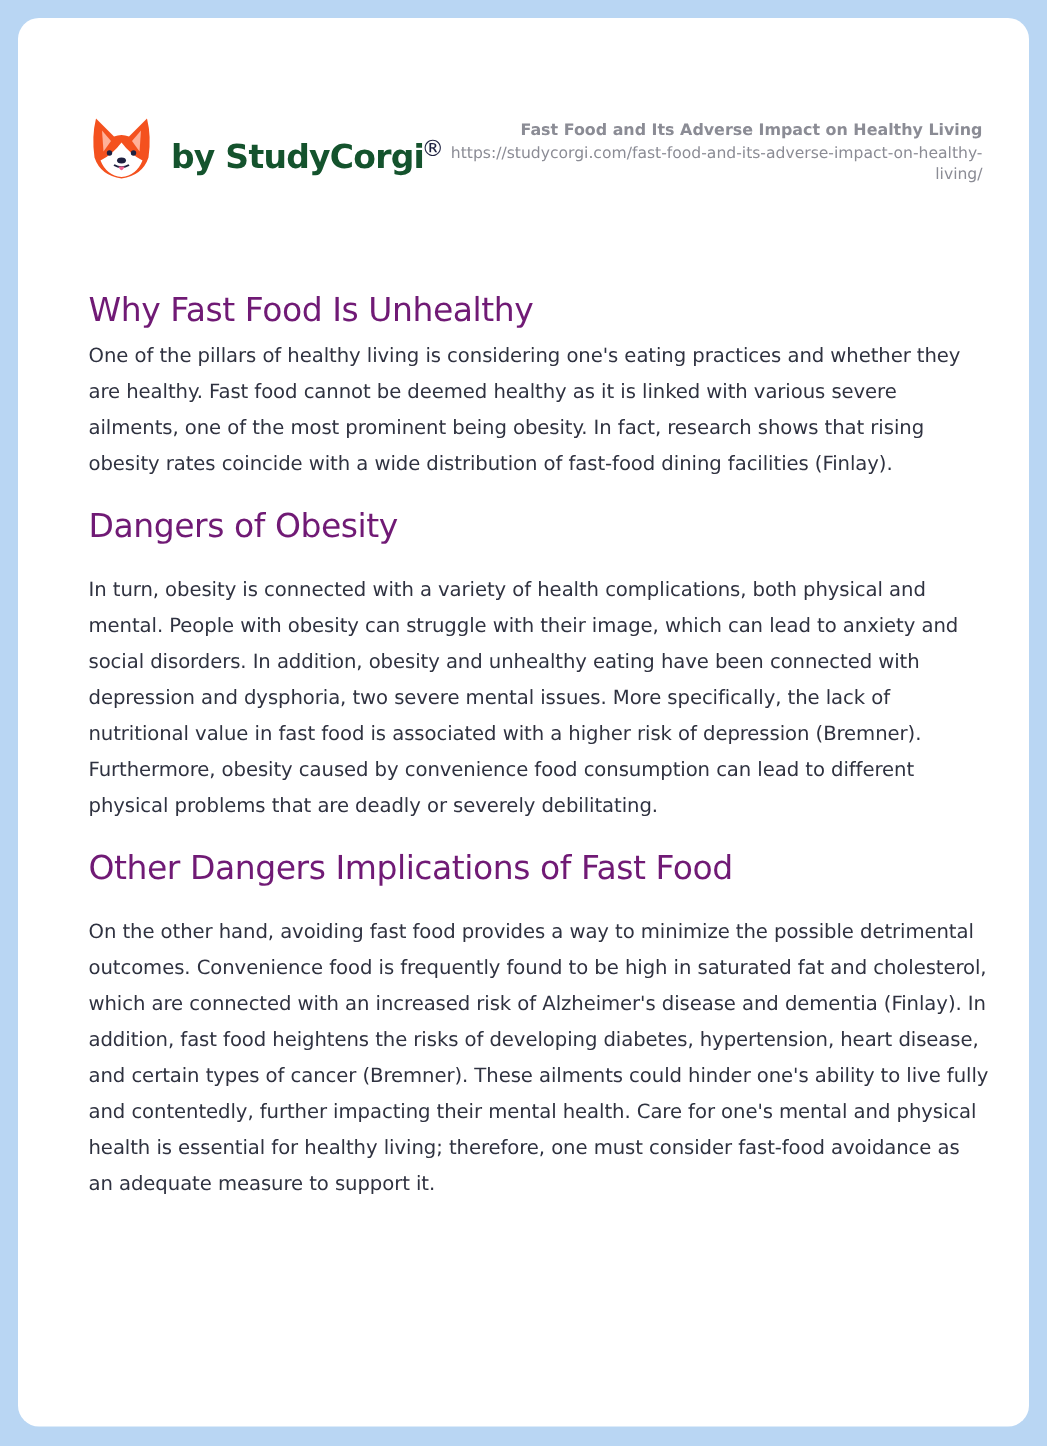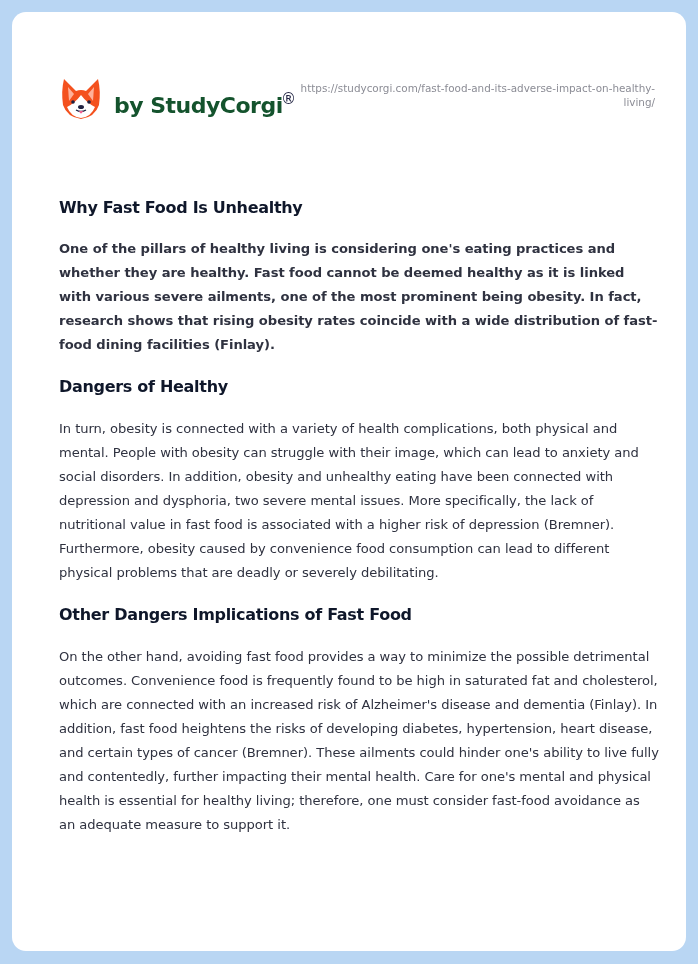--- a/index.html
+++ b/index.html
@@ -7,21 +7,21 @@
   .card{position:absolute;left:12px;top:12px;width:674px;height:939px;background:#fff;border-radius:14px;}
   .logo{position:absolute;left:61px;top:77px;display:flex;align-items:center;}
   .logo svg{display:block;}
   .brand{position:absolute;left:114px;top:93px;font-family:"DejaVu Sans",sans-serif;font-weight:bold;font-size:22px;color:#14532d;letter-spacing:-0.5px;}
   .reg{position:absolute;left:281px;top:90px;font-family:"DejaVu Sans",sans-serif;font-size:15px;color:#1e2140;}
   .meta{position:absolute;right:43px;top:80px;width:360px;text-align:right;}
   .meta-title{font-family:"DejaVu Sans",sans-serif;font-weight:bold;font-size:10.6px;color:#8b8c95;line-height:14px;}
   .meta-url{font-family:"DejaVu Sans",sans-serif;font-size:10.4px;color:#8b8c95;line-height:14px;margin-top:1px;text-align:right;}
   .content{position:absolute;left:59px;top:178px;width:600px;}
   p{margin:0;font-family:"DejaVu Sans",sans-serif;font-size:13.1px;line-height:24px;color:#2f3240;letter-spacing:-0.05px;}
-  h2{margin:0;font-family:"DejaVu Sans",sans-serif;font-weight:bold;font-size:16px;color:#0f172a;letter-spacing:-0.3px;line-height:24px;}
+  h2{margin:0;font-family:"DejaVu Sans",sans-serif;font-weight:normal;font-size:22px;color:#701a75;letter-spacing:-0.3px;line-height:24px;}
 </style>
 </head>
 <body>
 
 <div class="card"></div>
 
 <div class="logo">
   <span>
     <svg width="40" height="44" viewBox="0 0 40 44">
       <path d="M3 2 L15 14 Q20 12 25 14 L37 2 Q40 14 38 28 Q34 40 20 42 Q6 40 2 28 Q0 14 3 2 Z" fill="#f4511e"></path>
@@ -33,26 +33,27 @@
       <ellipse cx="20" cy="30" rx="3" ry="2" fill="#1e2140"></ellipse>
       <path d="M15 33 Q20 36 25 33" stroke="#1e2140" stroke-width="1.3" fill="none"></path>
       <path d="M18 34 Q20 39 22 34 Z" fill="#f06292"></path>
     </svg>
   </span>
 </div>
 <div class="brand">by StudyCorgi</div>
 <div class="reg">®</div>
 
 <div class="meta">
+  <div class="meta-title">Fast Food and Its Adverse Impact on Healthy Living</div>
   <div class="meta-url">https://studycorgi.com/fast-food-and-its-adverse-impact-on-healthy-living/</div>
 </div>
 
 <div class="content">
 
   <h2 style="margin-top:18px;">Why Fast Food Is Unhealthy</h2>
-  <p style="margin-top:17px;font-weight:bold;">One of the pillars of healthy living is considering one's eating practices and whether they are healthy. Fast food cannot be deemed healthy as it is linked with various severe ailments, one of the most prominent being obesity. In fact, research shows that rising obesity rates coincide with a wide distribution of fast-food dining facilities (Finlay).</p>
+  <p style="margin-top:6px;">One of the pillars of healthy living is considering one's eating practices and whether they are healthy. Fast food cannot be deemed healthy as it is linked with various severe ailments, one of the most prominent being obesity. In fact, research shows that rising obesity rates coincide with a wide distribution of fast-food dining facilities (Finlay).</p>
 
-  <h2 style="margin-top:18px;">Dangers of Healthy</h2>
+  <h2 style="margin-top:18px;">Dangers of Obesity</h2>
   <p style="margin-top:18px;">In turn, obesity is connected with a variety of health complications, both physical and mental. People with obesity can struggle with their image, which can lead to anxiety and social disorders. In addition, obesity and unhealthy eating have been connected with depression and dysphoria, two severe mental issues. More specifically, the lack of nutritional value in fast food is associated with a higher risk of depression (Bremner). Furthermore, obesity caused by convenience food consumption can lead to different physical problems that are deadly or severely debilitating.</p>
 
   <h2 style="margin-top:18px;">Other Dangers Implications of Fast Food</h2>
   <p style="margin-top:18px;">On the other hand, avoiding fast food provides a way to minimize the possible detrimental outcomes. Convenience food is frequently found to be high in saturated fat and cholesterol, which are connected with an increased risk of Alzheimer's disease and dementia (Finlay). In addition, fast food heightens the risks of developing diabetes, hypertension, heart disease, and certain types of cancer (Bremner). These ailments could hinder one's ability to live fully and contentedly, further impacting their mental health. Care for one's mental and physical health is essential for healthy living; therefore, one must consider fast-food avoidance as an adequate measure to support it.</p>
 </div>
 
 </body></html>

